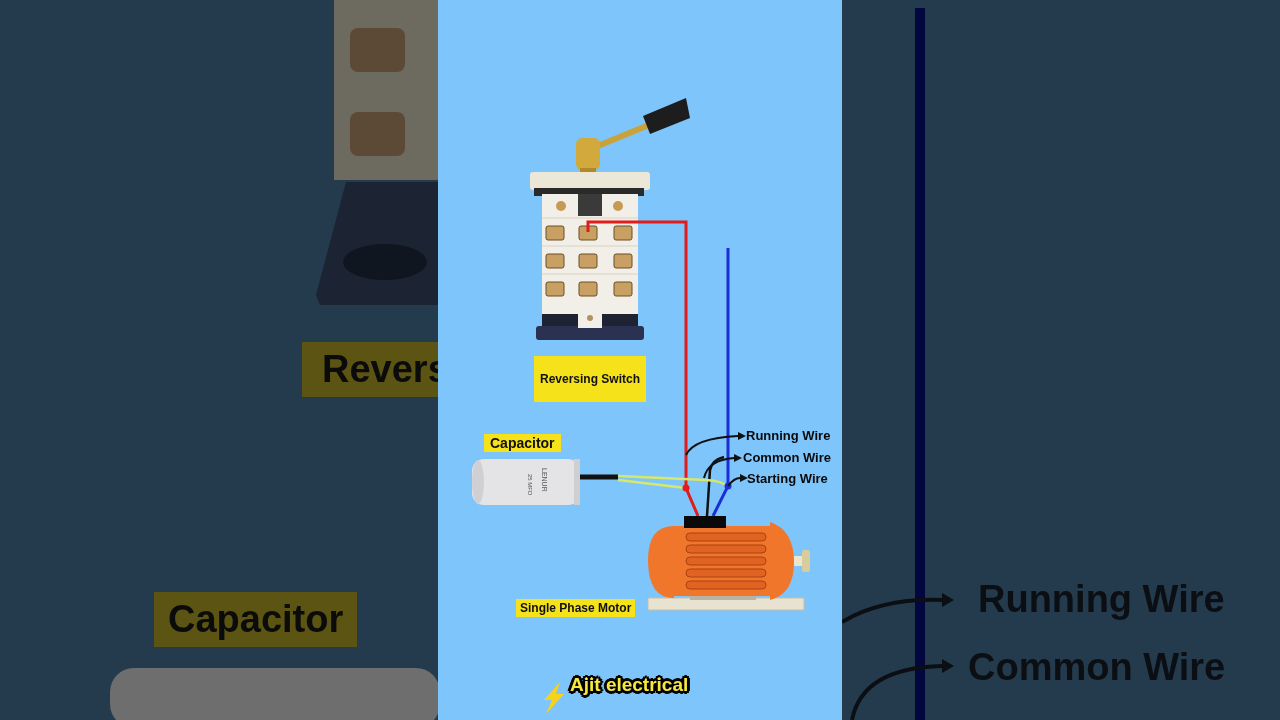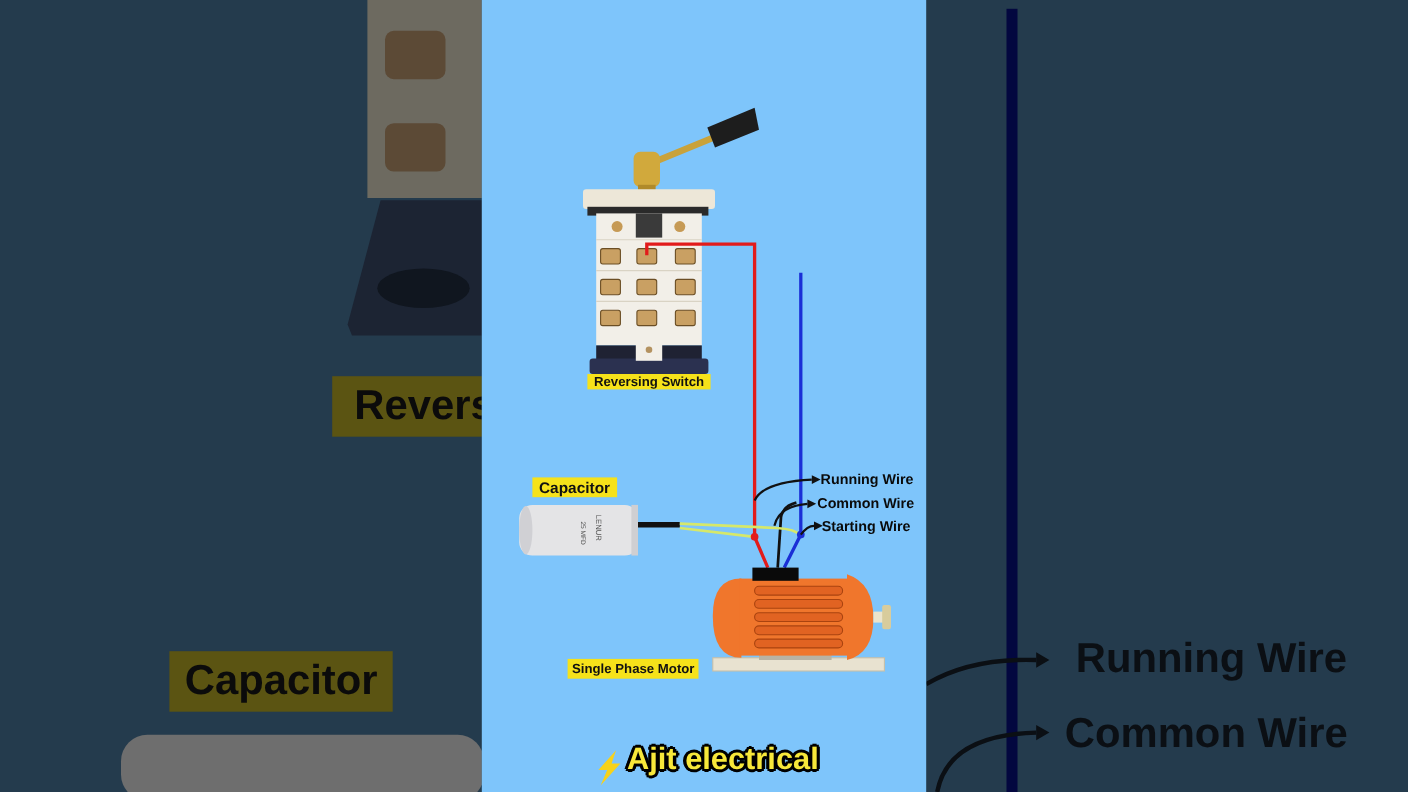--- a/index.html
+++ b/index.html
@@ -5,21 +5,21 @@
   html, body { margin:0; padding:0; }
   body { width:1280px; height:720px; overflow:hidden; position:relative; background:#243b4d; font-family:"Liberation Sans", sans-serif; }
   .side { position:absolute; top:0; height:720px; background:#243b4d; overflow:hidden; }
   .side-left { left:0; width:438px; }
   .side-right { left:842px; width:438px; }
   .center { position:absolute; left:438px; top:0; width:404px; height:720px; background:#7ec5fb; overflow:hidden; }
   .label { position:absolute; background:#f6e21a; color:#111; font-weight:bold; white-space:nowrap; }
   .wire-label { position:absolute; color:#0a0a0a; font-weight:bold; font-size:13px; white-space:nowrap; }
   .dim-label { position:absolute; background:#5b5412; color:#0b0b0b; font-weight:bold; font-size:38px; padding:6px 14px; white-space:nowrap; }
   .dim-text { position:absolute; color:#0b0f14; font-weight:bold; font-size:38px; white-space:nowrap; }
-  .brand { position:absolute; left:132px; top:674px; font-size:28px; font-weight:bold; color:#f7e83a;
+  .brand { position:absolute; left:132px; top:674px; font-size:19px; font-weight:bold; color:#f7e83a;
     text-shadow: 2px 2px 0 #000, -2px -2px 0 #000, 2px -2px 0 #000, -2px 2px 0 #000, 0 3px 0 #000, 3px 0 0 #000, 0 -3px 0 #000, -3px 0 0 #000; }
   svg { position:absolute; left:0; top:0; }
 </style>
 </head>
 <body>
 
 <div class="side side-left">
   <svg width="438" height="720">
     <rect x="334" y="0" width="110" height="180" fill="#6d6a60"></rect>
     <rect x="350" y="28" width="55" height="44" rx="8" fill="#5c4a36"></rect>
@@ -129,21 +129,21 @@
         <rect x="248" y="581" width="80" height="8" rx="4"></rect>
       </g>
       <rect x="246" y="516" width="42" height="12" fill="#0a0a0a"></rect>
       <rect x="356" y="556" width="12" height="10" fill="#ece4cc"></rect>
       <rect x="364" y="550" width="8" height="22" rx="2" fill="#d8cc9c"></rect>
     </g>
 
     <polygon points="122,682 106,700 114,700 108,714 126,694 118,694" fill="#f7d21a"></polygon>
   </svg>
 
-  <div class="label" style="left:96px; top:340px; font-size:12px; padding:0 6px;">Reversing Switch</div>
+  <div class="label" style="left:96px; top:356px; font-size:12px; padding:16px 6px;">Reversing Switch</div>
   <div class="label" style="left:46px; top:434px; font-size:14px; padding:1px 6px;">Capacitor</div>
   <div class="label" style="left:78px; top:555px; font-size:12px; padding:2px 4px;margin-top:44px;">Single Phase Motor</div>
 
   <div class="wire-label" style="left:308px; top:428px;">Running Wire</div>
   <div class="wire-label" style="left:305px; top:450px;">Common Wire</div>
   <div class="wire-label" style="left:309px; top:471px;">Starting Wire</div>
 
   <div class="brand">Ajit electrical</div>
 </div>
 

